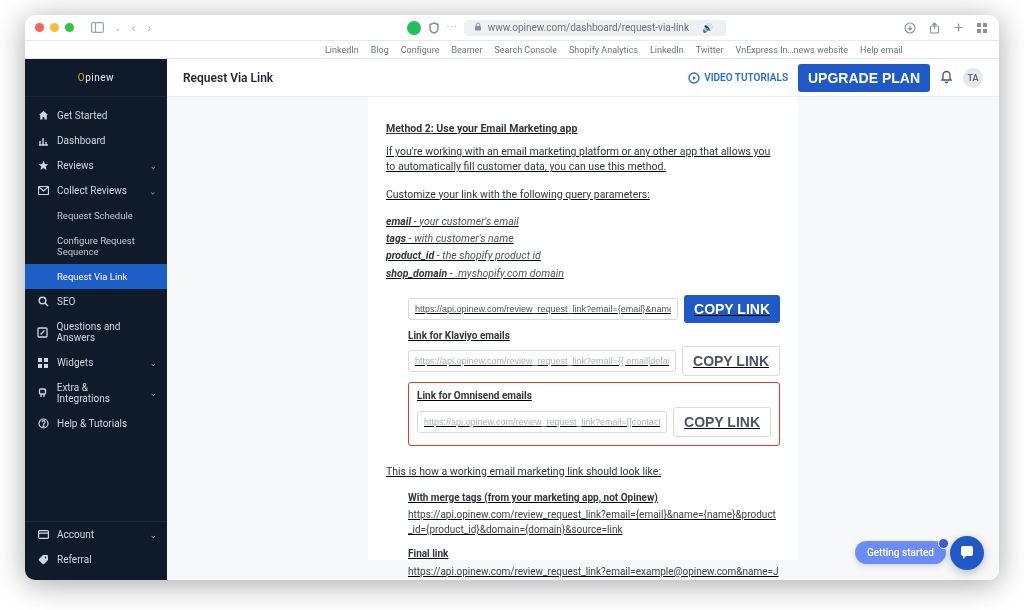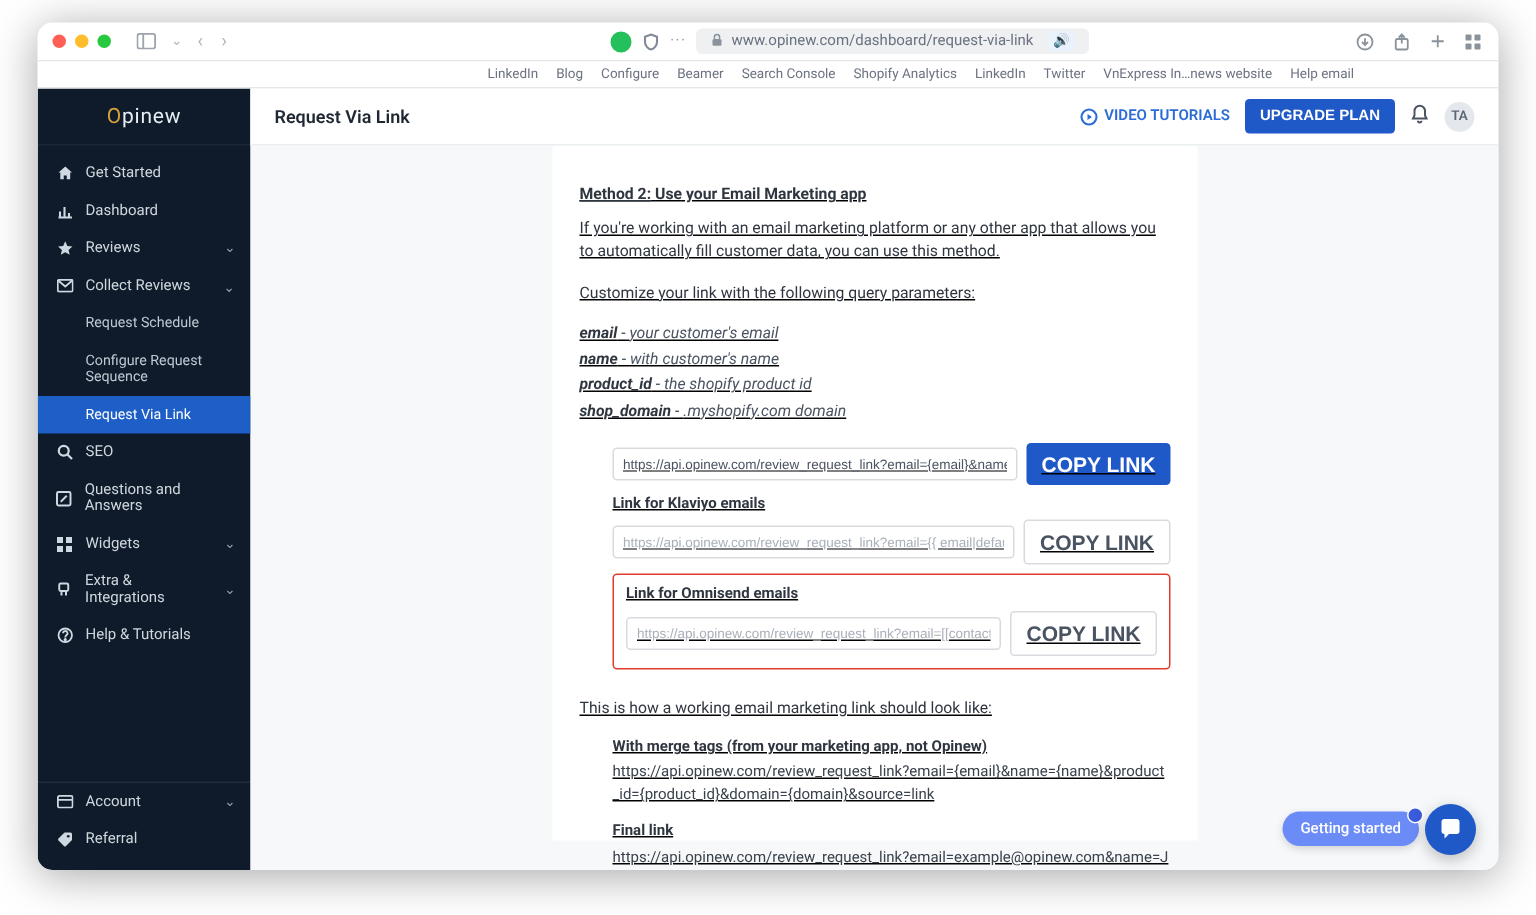--- a/index.html
+++ b/index.html
@@ -69,21 +69,21 @@
     color: #d0d6dd;
     display: flex;
     flex-direction: column;
     font-size: 10px;
   }
   .brand {
     height: 38px;
     display:flex; align-items:center; justify-content:center;
     border-bottom: 1px solid rgba(255,255,255,0.05);
   }
-  .brand-text { font-size:14px; color:#e6ecf2; letter-spacing:0.5px; font-weight:400;}
+  .brand-text { font-size:10px; color:#e6ecf2; letter-spacing:0.5px; font-weight:400;}
   .brand-accent { color:#d4a03a; }
 
   .nav { flex:1; overflow-y:auto; padding-top:6px;}
   .nav-row {
     display:flex; align-items:center;
     padding: 7px 10px 7px 12px;
     gap: 8px;
     cursor:pointer;
     position:relative;
   }
@@ -102,21 +102,21 @@
     background:#ffffff;
     border-bottom:1px solid #eceff2;
     display:flex;
     align-items:center;
     padding:0 16px;
     gap:12px;
   }
   .page-title { font-size:12px; font-weight:600; color:#1f2733;}
   .topbar-right { margin-left:auto; display:flex; align-items:center; gap:10px; font-size:10px;}
   .vid-link { color:#2c6cd6; font-weight:600; display:flex; align-items:center; gap:4px; cursor:pointer;}
-  .upgrade-btn { background:#1f58c7; color:#fff; border:none; padding:6px 10px; border-radius:3px; font-size:10px; font-weight:600; cursor:pointer;}
+  .upgrade-btn { background:#1f58c7; color:#fff; border:none; padding:6px 10px; border-radius:3px; font-size:14px; font-weight:600; cursor:pointer;}
   .bell { color:#4a5361; cursor:pointer; }
   .avatar { width:20px; height:20px; border-radius:50%; background:#e4e8ed; color:#5c6573; font-size:9px; display:flex; align-items:center; justify-content:center; font-weight:600;}
 
   
   .content-wrap { flex:1; overflow:auto; padding: 0 0 20px 0; display:flex; justify-content:center;text-decoration:underline;}
   .card {
     background:#ffffff;
     width: 430px;
     margin-top: 0;
     padding: 24px 18px 30px 18px;
@@ -410,21 +410,21 @@
         <div class="card">
           <h4>
             <span class="under">Method 2:</span>
             <span>Use your Email Marketing app</span>
           </h4>
           <p>If you're working with an email marketing platform or any other app that allows you to automatically fill customer data, you can use this method.</p>
           <p>Customize your link with the following query parameters:</p>
 
           <div class="paramlist">
             <div class="row"><b>email</b> - <i>your customer's email</i></div>
-            <div class="row"><b>name</b> - <i>with customer's name</i></div>
+            <div class="row"><b>tags</b> - <i>with customer's name</i></div>
             <div class="row"><b>product_id</b> - <i>the shopify product id</i></div>
             <div class="row"><b>shop_domain</b> - <i>.myshopify.com domain</i></div>
           </div>
 
           <div class="linkbox-group">
             <div class="linkbox">
               <input value="https://api.opinew.com/review_request_link?email={email}&amp;name={name}&amp;product_id" style="">
               <button class="copy-btn">COPY LINK</button>
             </div>
 

